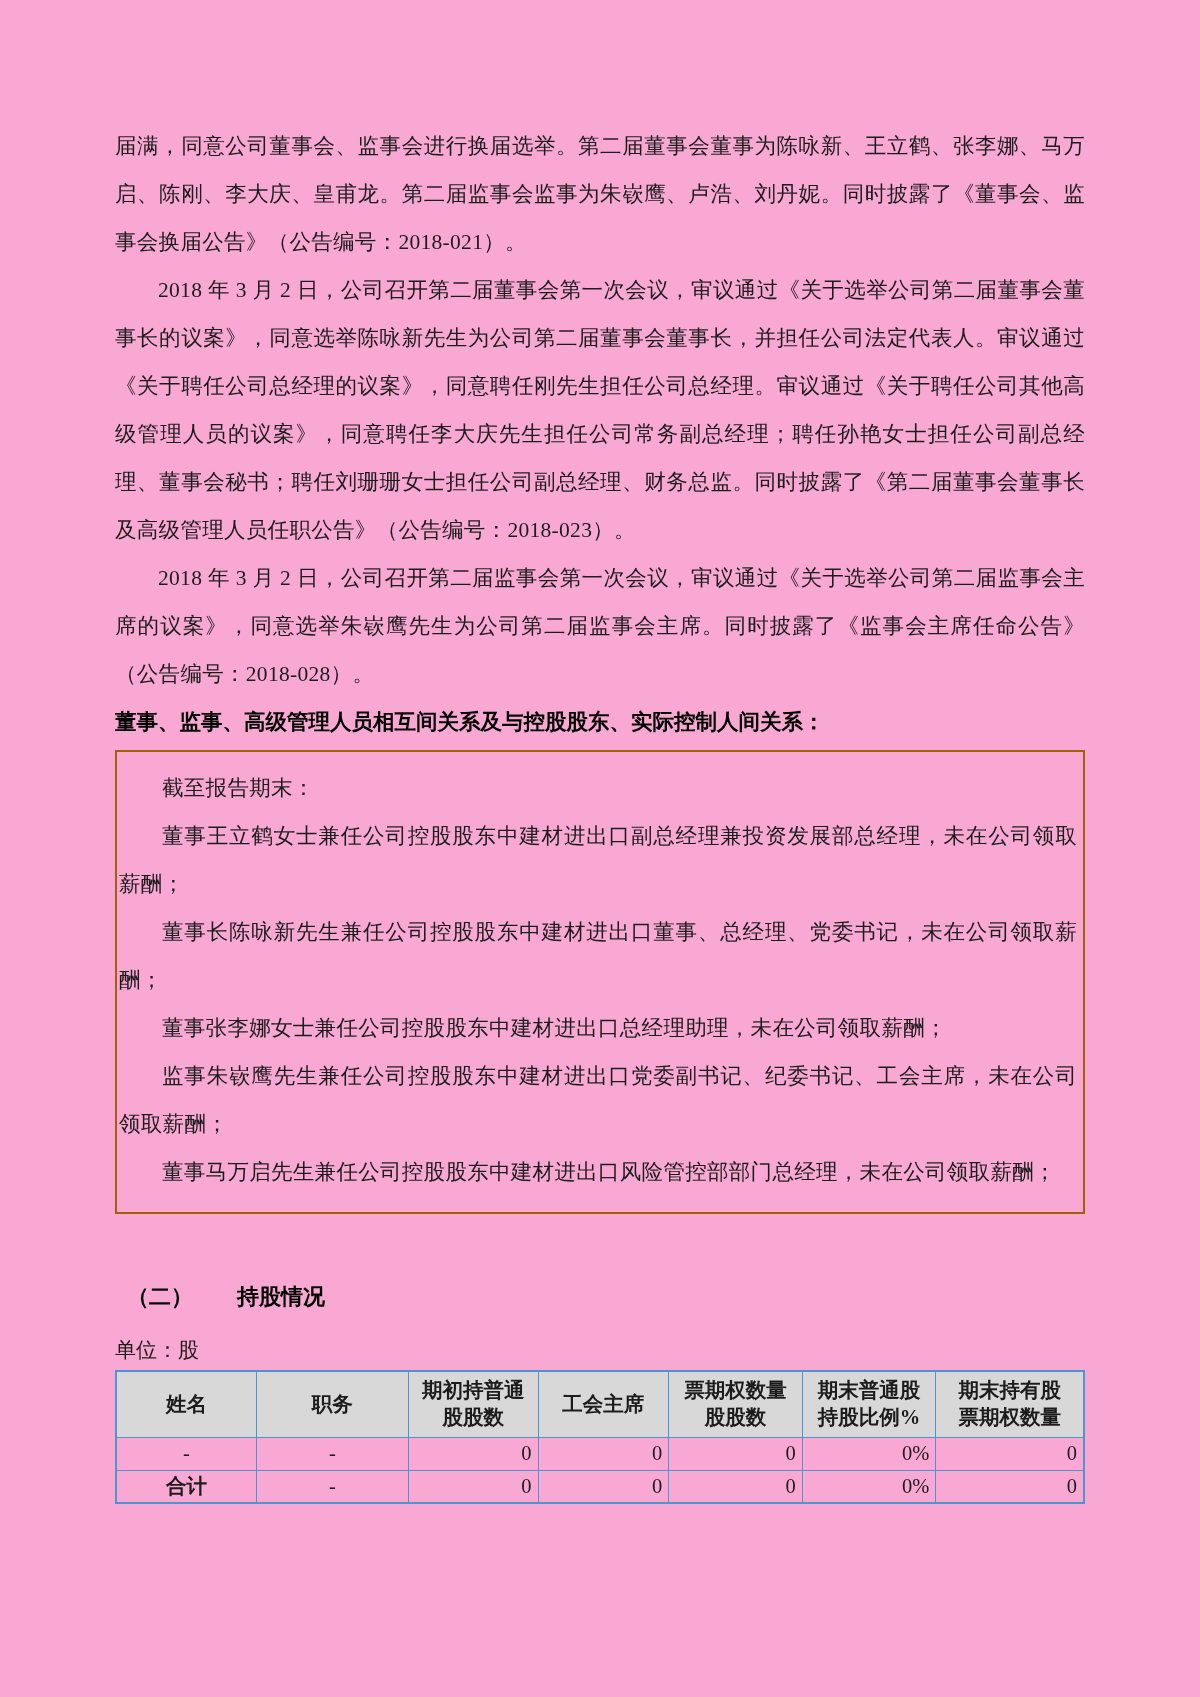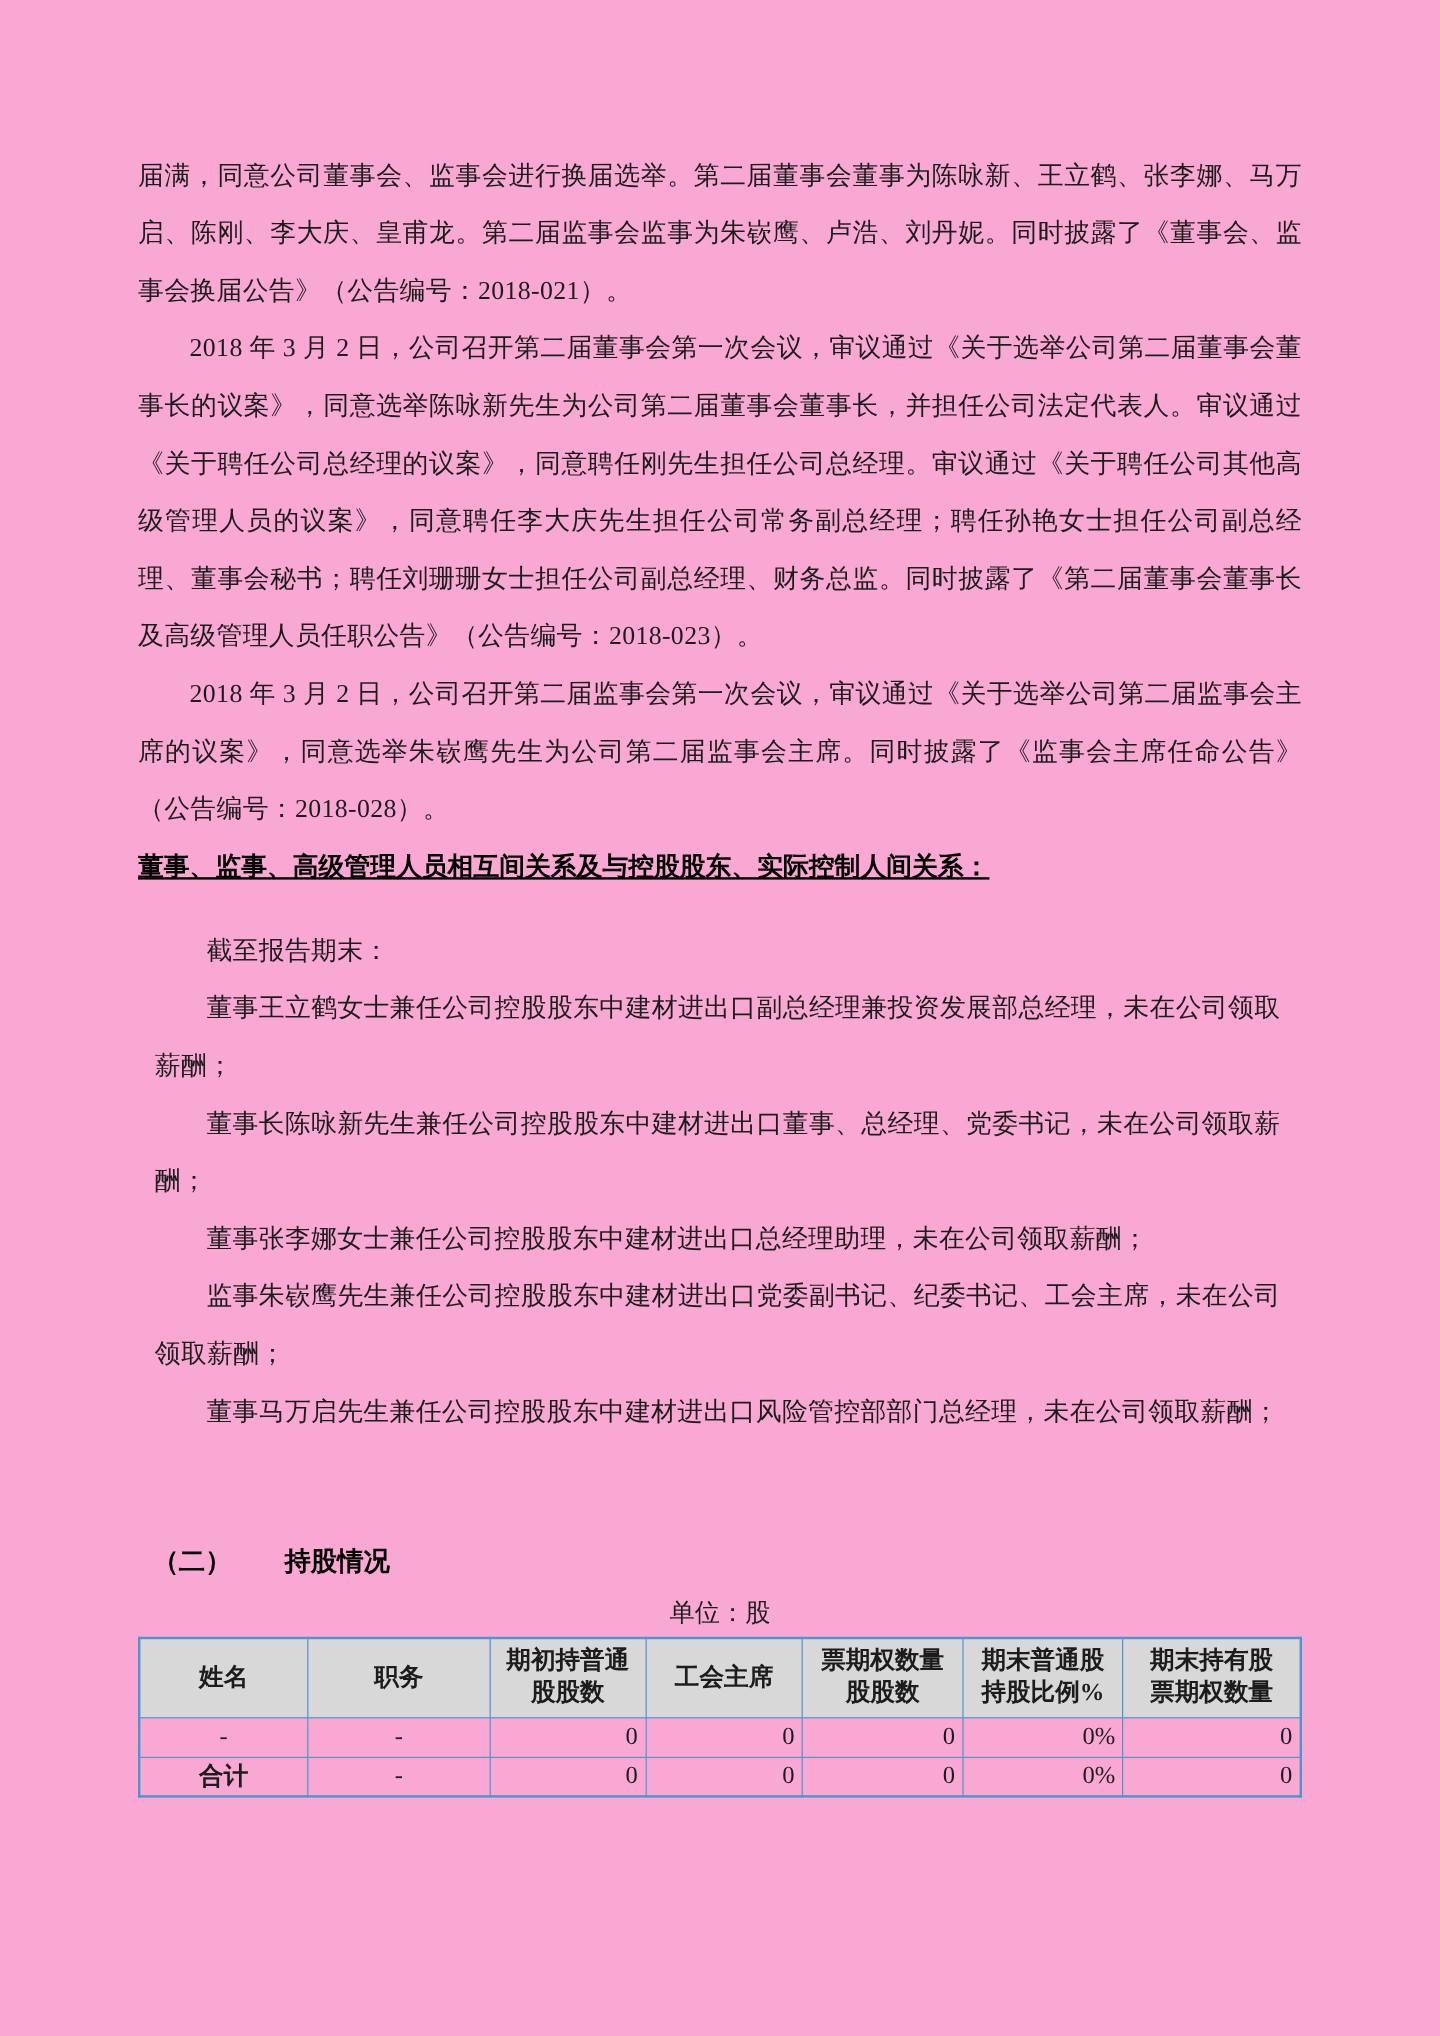--- a/index.html
+++ b/index.html
@@ -25,28 +25,27 @@
   }
   .para.indent { text-indent: 2em; }
 
   
   .relations-heading {
     margin: 2px 0 6px 0;
     font-size: 21.5px;
     line-height: 44px;
     font-weight: bold;
     color: #000000;
-    text-decoration: underline;
   }
 
   
   .relations-box {
-    border: 2px solid #f9a8d4;
+    border: 2px solid #a16207;
     padding: 12px 6px 16px 2px;
-    margin: 10px;
+    margin: 0;
   }
   .relations-box p {
     margin: 0;
     font-size: 21.5px;
     line-height: 48px;
     text-align: justify;
     text-indent: 2em;
     letter-spacing: 0.3px;
   }
 
@@ -55,22 +54,22 @@
     margin: 68px 0 0 12px;
     font-size: 22px;
     font-weight: bold;
     color: #000000;
     line-height: 30px;
   }
   .section-heading .section-gap { display: inline-block; width: 44px; }
 
   
   .unit-label {
-    margin: 14px 0 6px 0;
-    text-align: center;
+    margin: 24px 0 6px 0;
+    text-align: left;
     font-size: 21px;
     line-height: 28px;
   }
 
   
   table.shareholding {
     width: 100%;
     border-collapse: collapse;
     table-layout: fixed;
     border: 2px solid #4E95D0;

